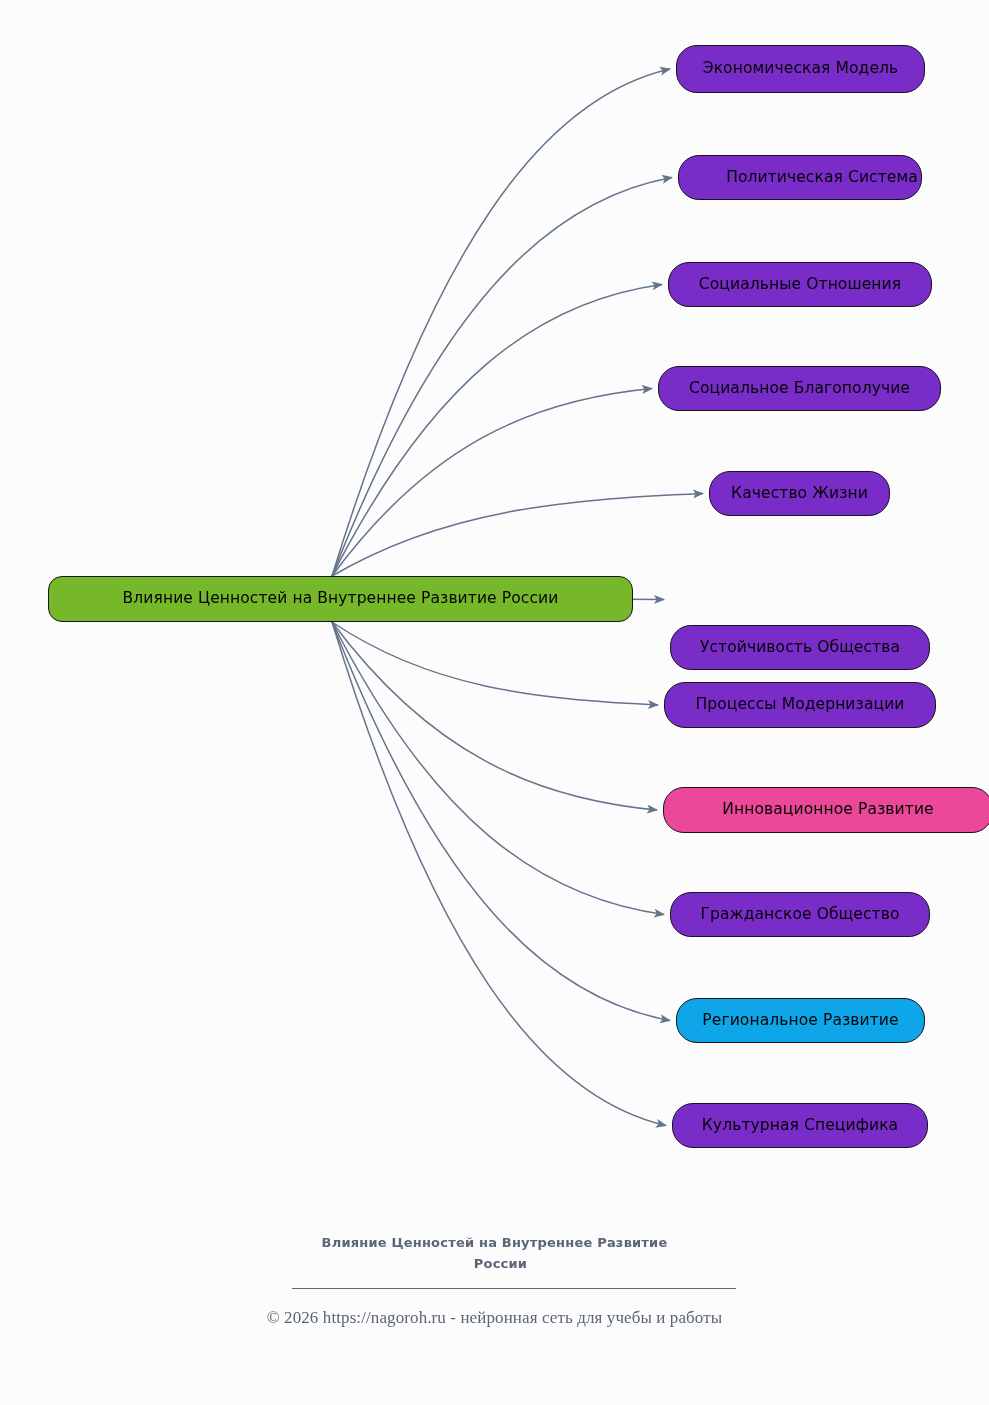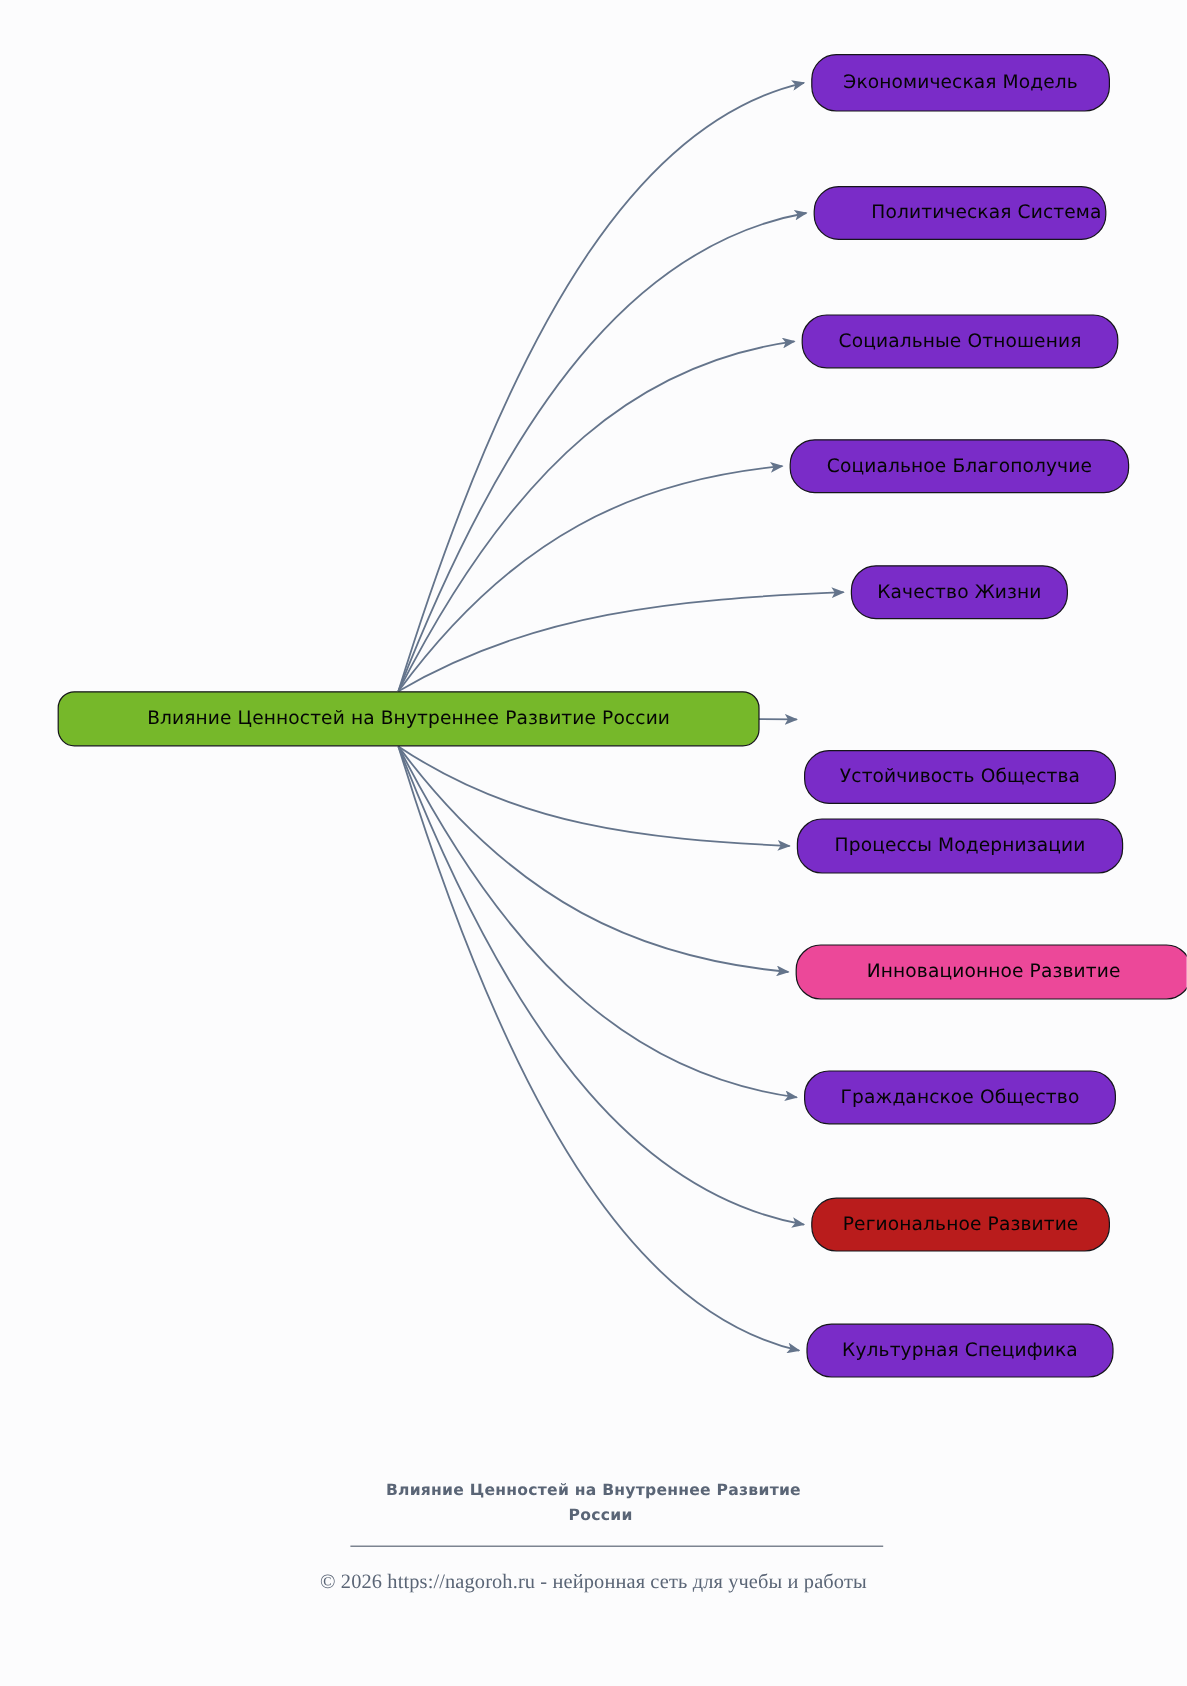--- a/index.html
+++ b/index.html
@@ -115,21 +115,21 @@
   <div id="leaf-nodes">
       <div class="node-box node-leaf" style="left: 676px; top: 45px; width: 249px; height: 48px; background: rgb(122, 44, 200);">Экономическая Модель</div>
       <div class="node-box node-leaf" style="left: 678px; top: 155px; width: 244px; height: 45px; background: rgb(122, 44, 200); padding-left: 44px;">Политическая Система</div>
       <div class="node-box node-leaf" style="left: 668px; top: 262px; width: 264px; height: 45px; background: rgb(122, 44, 200);">Социальные Отношения</div>
       <div class="node-box node-leaf" style="left: 658px; top: 366px; width: 283px; height: 45px; background: rgb(122, 44, 200);">Социальное Благополучие</div>
       <div class="node-box node-leaf" style="left: 709px; top: 471px; width: 181px; height: 45px; background: rgb(122, 44, 200);">Качество Жизни</div>
       <div class="node-box node-leaf" style="left: 670px; top: 577px; width: 260px; height: 45px; background: rgb(122, 44, 200); margin-top: 48px;">Устойчивость Общества</div>
       <div class="node-box node-leaf" style="left: 664px; top: 682px; width: 272px; height: 46px; background: rgb(122, 44, 200);">Процессы Модернизации</div>
       <div class="node-box node-leaf" style="left: 663px; top: 787px; width: 330px; height: 46px; background: #ec4899;">Инновационное Развитие</div>
       <div class="node-box node-leaf" style="left: 670px; top: 892px; width: 260px; height: 45px; background: rgb(122, 44, 200);">Гражданское Общество</div>
-      <div class="node-box node-leaf" style="left: 676px; top: 998px; width: 249px; height: 45px; background: #b91c1c;">Региональное Развитие</div>
+      <div class="node-box node-leaf" style="left: 676px; top: 998px; width: 249px; height: 45px; background: #0ea5e9;">Региональное Развитие</div>
       <div class="node-box node-leaf" style="left: 672px; top: 1103px; width: 256px; height: 45px; background: rgb(122, 44, 200);">Культурная Специфика</div>
     </div>
 
   <div id="footer"></div>
 
   <div id="footer-title">
     <span class="ft-line1">Влияние Ценностей на Внутреннее Развитие</span>
     <span class="ft-line2">России</span>
   </div>
 

